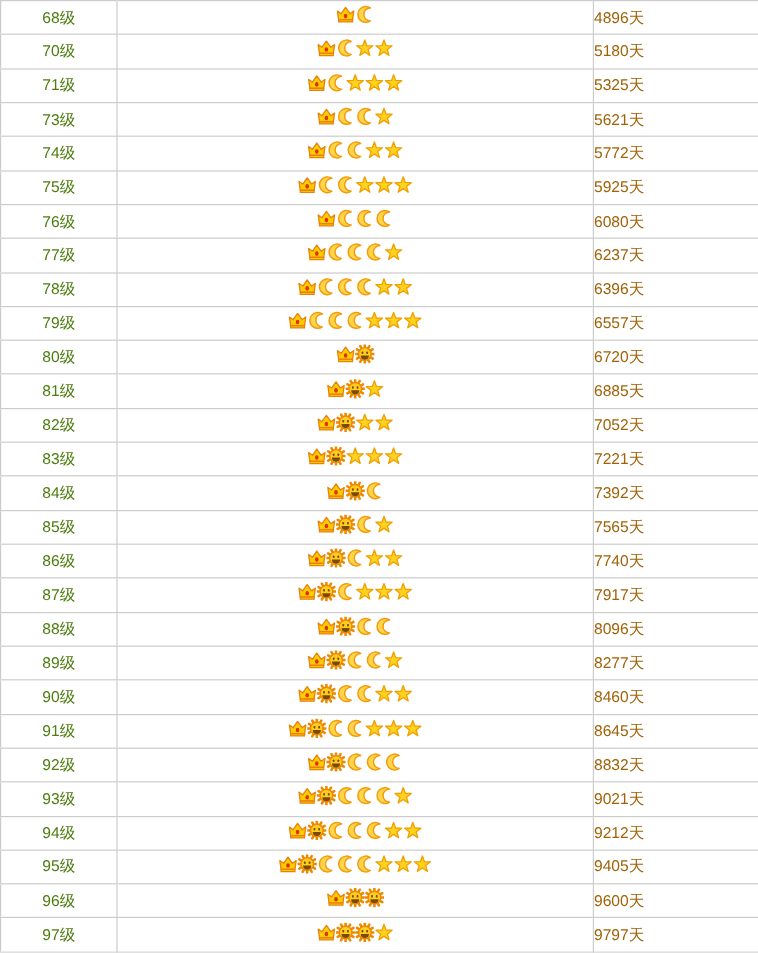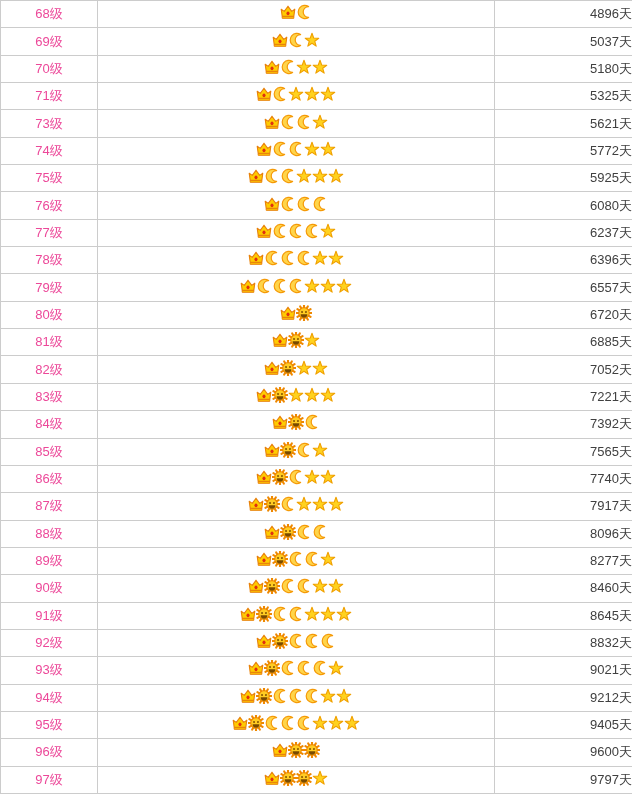--- a/index.html
+++ b/index.html
@@ -32,26 +32,26 @@
     white-space: nowrap;
     overflow: hidden;
   }
   col.col-level  { width: 97px; }
   col.col-badge  { width: 397px; }
   col.col-days   { width: 138px; }
 
   td.cell-level {
     text-align: center;
     font-size: 13px;
-    color: #ec4899;
+    color: #4d7c0f;
   }
   td.cell-days {
-    text-align: right;
+    text-align: left;
     font-size: 13px;
-    color: #404040;
+    color: #a16207;
   }
   td.cell-badge {
     text-align: center;
   }
   .badge-wrap {
     display: inline-flex;
     align-items: center;
     justify-content: center;
     gap: 0px;
     height: 22px;
@@ -87,43 +87,20 @@
             </span>
             <span class="badge-icon">
               <svg width="16" height="16" viewBox="0 0 16 16" xmlns="http://www.w3.org/2000/svg">
                 <path d="M12.6 2.6 A6.6 6.6 0 1 0 12.6 13.4 A5.1 5.1 0 1 1 12.6 2.6 Z" fill="#ffd54a" stroke="#f59a08" stroke-width="1.2" stroke-linejoin="round"></path>
               </svg>
             </span>
           </span></td>
         <td class="cell-days">4896天</td>
       </tr>
       <tr>
-        <td class="cell-level">69级</td>
-        <td class="cell-badge"><span class="badge-wrap">
-            <span class="badge-icon">
-              <svg width="16" height="16" viewBox="0 0 16 16" xmlns="http://www.w3.org/2000/svg">
-                <path d="M2.2 12.4 L1.2 5.2 L4.3 7.4 L8 2.2 L11.7 7.4 L14.8 5.2 L13.8 12.4 Z" fill="#ffcc00" stroke="#e8820c" stroke-width="1.1" stroke-linejoin="round"></path>
-                <path d="M2.2 12.6 H13.8 V14.3 H2.2 Z" fill="#ffcc00" stroke="#e8820c" stroke-width="1"></path>
-                <ellipse cx="8" cy="9.3" rx="1.5" ry="1.9" fill="#e03010"></ellipse>
-              </svg>
-            </span>
-            <span class="badge-icon">
-              <svg width="16" height="16" viewBox="0 0 16 16" xmlns="http://www.w3.org/2000/svg">
-                <path d="M12.6 2.6 A6.6 6.6 0 1 0 12.6 13.4 A5.1 5.1 0 1 1 12.6 2.6 Z" fill="#ffd54a" stroke="#f59a08" stroke-width="1.2" stroke-linejoin="round"></path>
-              </svg>
-            </span>
-            <span class="badge-icon">
-              <svg width="16" height="16" viewBox="0 0 16 16" xmlns="http://www.w3.org/2000/svg">
-                <polygon points="8.00,1.30 9.70,6.05 14.75,6.21 10.76,9.30 12.17,14.14 8.00,11.30 3.83,14.14 5.24,9.30 1.25,6.21 6.30,6.05" fill="#ffd21e" stroke="#f0a000" stroke-width="1.1" stroke-linejoin="round"></polygon>
-              </svg>
-            </span>
-          </span></td>
-        <td class="cell-days">5037天</td>
-      </tr>
-      <tr>
         <td class="cell-level">70级</td>
         <td class="cell-badge"><span class="badge-wrap">
             <span class="badge-icon">
               <svg width="16" height="16" viewBox="0 0 16 16" xmlns="http://www.w3.org/2000/svg">
                 <path d="M2.2 12.4 L1.2 5.2 L4.3 7.4 L8 2.2 L11.7 7.4 L14.8 5.2 L13.8 12.4 Z" fill="#ffcc00" stroke="#e8820c" stroke-width="1.1" stroke-linejoin="round"></path>
                 <path d="M2.2 12.6 H13.8 V14.3 H2.2 Z" fill="#ffcc00" stroke="#e8820c" stroke-width="1"></path>
                 <ellipse cx="8" cy="9.3" rx="1.5" ry="1.9" fill="#e03010"></ellipse>
               </svg>
             </span>
             <span class="badge-icon">

